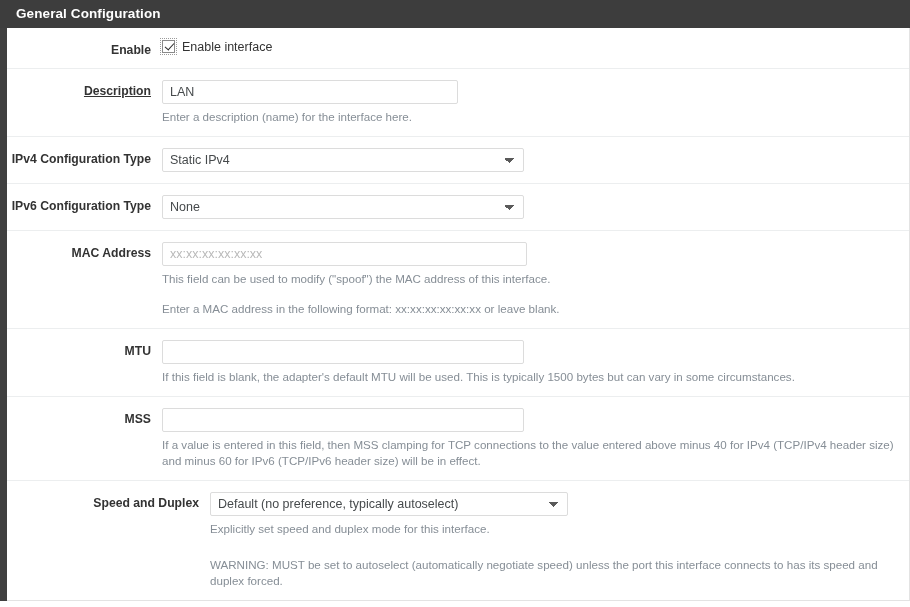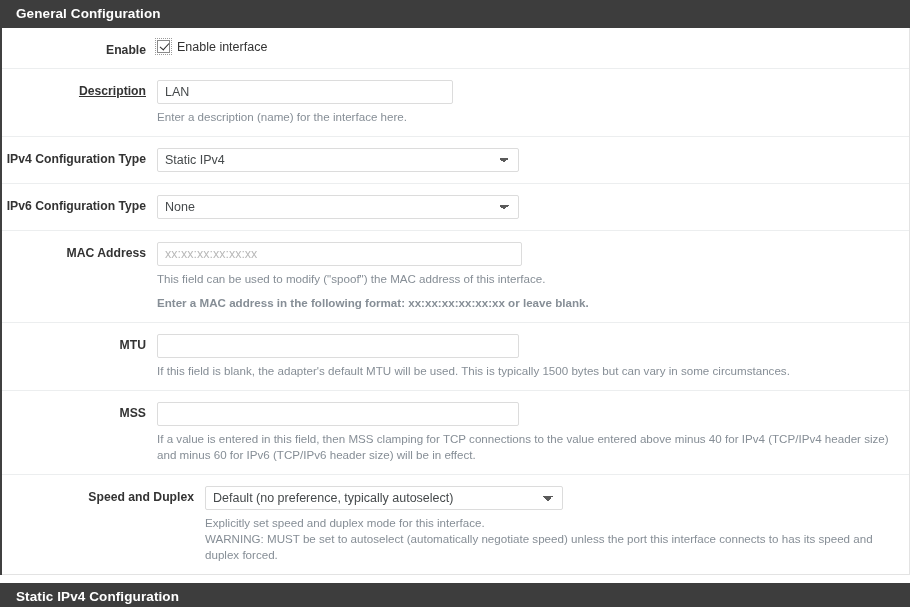--- a/index.html
+++ b/index.html
@@ -24,21 +24,21 @@
     background: #3d3d3d;
     color: #ffffff;
     font-size: 13.5px;
     font-weight: bold;
     padding: 7px 12px 7px 16px;
     height: 28px;
     line-height: 14px;
     letter-spacing: 0.1px;
   }
   .panel-body {
-    border-left: 2px solid #404040;
+    border-left: 7px solid #404040;
     border-right: 1px solid #e3e3e3;
     background: #fff;
   }
 
   
   .form-row {
     display: flex;
     align-items: flex-start;
     border-bottom: 1px solid #eceeef;
     padding: 11px 0 11px 0;
@@ -191,21 +191,21 @@
             <option>None</option>
           </select>
         </div>
       </div>
 
       <div class="form-row">
         <div class="form-label">MAC Address</div>
         <div class="form-control-col">
           <input class="txt w-mac" type="text" placeholder="xx:xx:xx:xx:xx:xx" style="">
           <div class="help">This field can be used to modify ("spoof") the MAC address of this interface.</div>
-          <div class="help" style="margin-top:8px;font-weight:bold;">Enter a MAC address in the following format: xx:xx:xx:xx:xx:xx or leave blank.</div>
+          <div class="help" style="margin-top:14px;">Enter a MAC address in the following format: xx:xx:xx:xx:xx:xx or leave blank.</div>
         </div>
       </div>
 
       <div class="form-row">
         <div class="form-label">MTU</div>
         <div class="form-control-col">
           <input class="txt w-mtu" type="text" placeholder="" style="">
           <div class="help" style="max-width:730px;">If this field is blank, the adapter's default MTU will be used. This is typically 1500 bytes but can vary in some circumstances.</div>
         </div>
       </div>
@@ -218,21 +218,21 @@
         </div>
       </div>
 
       <div class="form-row last">
         <div class="form-label">Speed and Duplex</div>
         <div class="form-control-col">
           <select class="sel w-speed">
             <option>Default (no preference, typically autoselect)</option>
           </select>
           <div class="help">Explicitly set speed and duplex mode for this interface.</div>
-          <div class="help" style="margin-top:0;max-width:745px;">WARNING: MUST be set to autoselect (automatically negotiate speed) unless the port this interface connects to has its speed and duplex forced.</div>
+          <div class="help" style="margin-top:20px;max-width:745px;">WARNING: MUST be set to autoselect (automatically negotiate speed) unless the port this interface connects to has its speed and duplex forced.</div>
         </div>
       </div>
 
     </div>
   </div>
 
   <div class="gap-between-panels"></div>
 
   <div class="panel">
     <div class="panel-heading">Static IPv4 Configuration</div>

